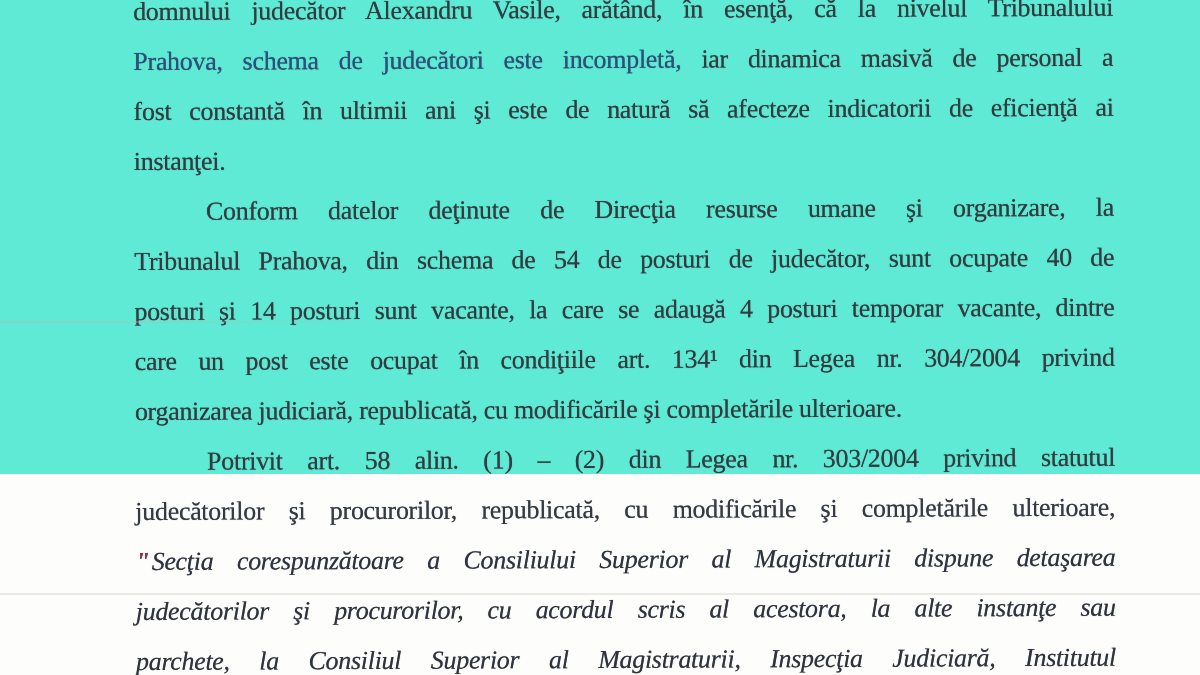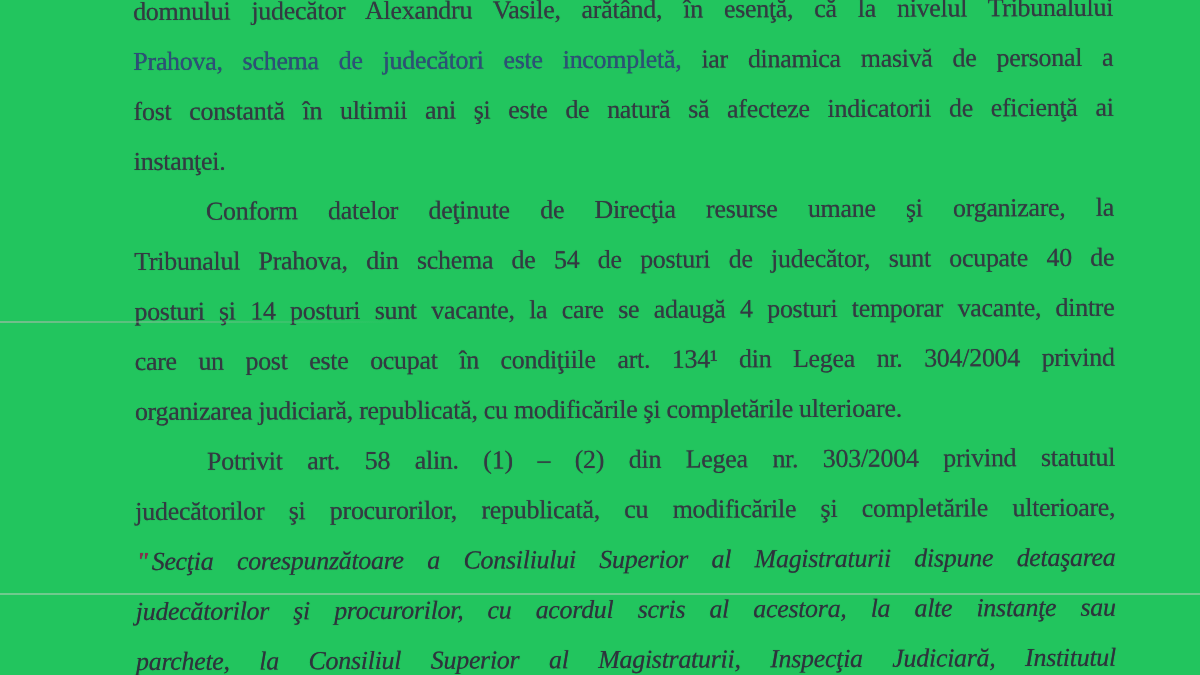--- a/index.html
+++ b/index.html
@@ -7,22 +7,22 @@
     padding: 0;
     width: 1200px;
     height: 675px;
     overflow: hidden;
     background: #fdfdfc;
     font-family: "Liberation Serif", serif;
   }
   #page {
     position: relative;
     width: 1200px;
-    height: 675px;
-    background: #22c55e;
+    height: 474px;
+    background: #5eead4;
   }
   #doc {
     position: absolute;
     left: 133px;
     top: -13px;
     width: 980px;
     transform: rotate(-0.25deg);
     transform-origin: 0 0;
   }
   .line {

